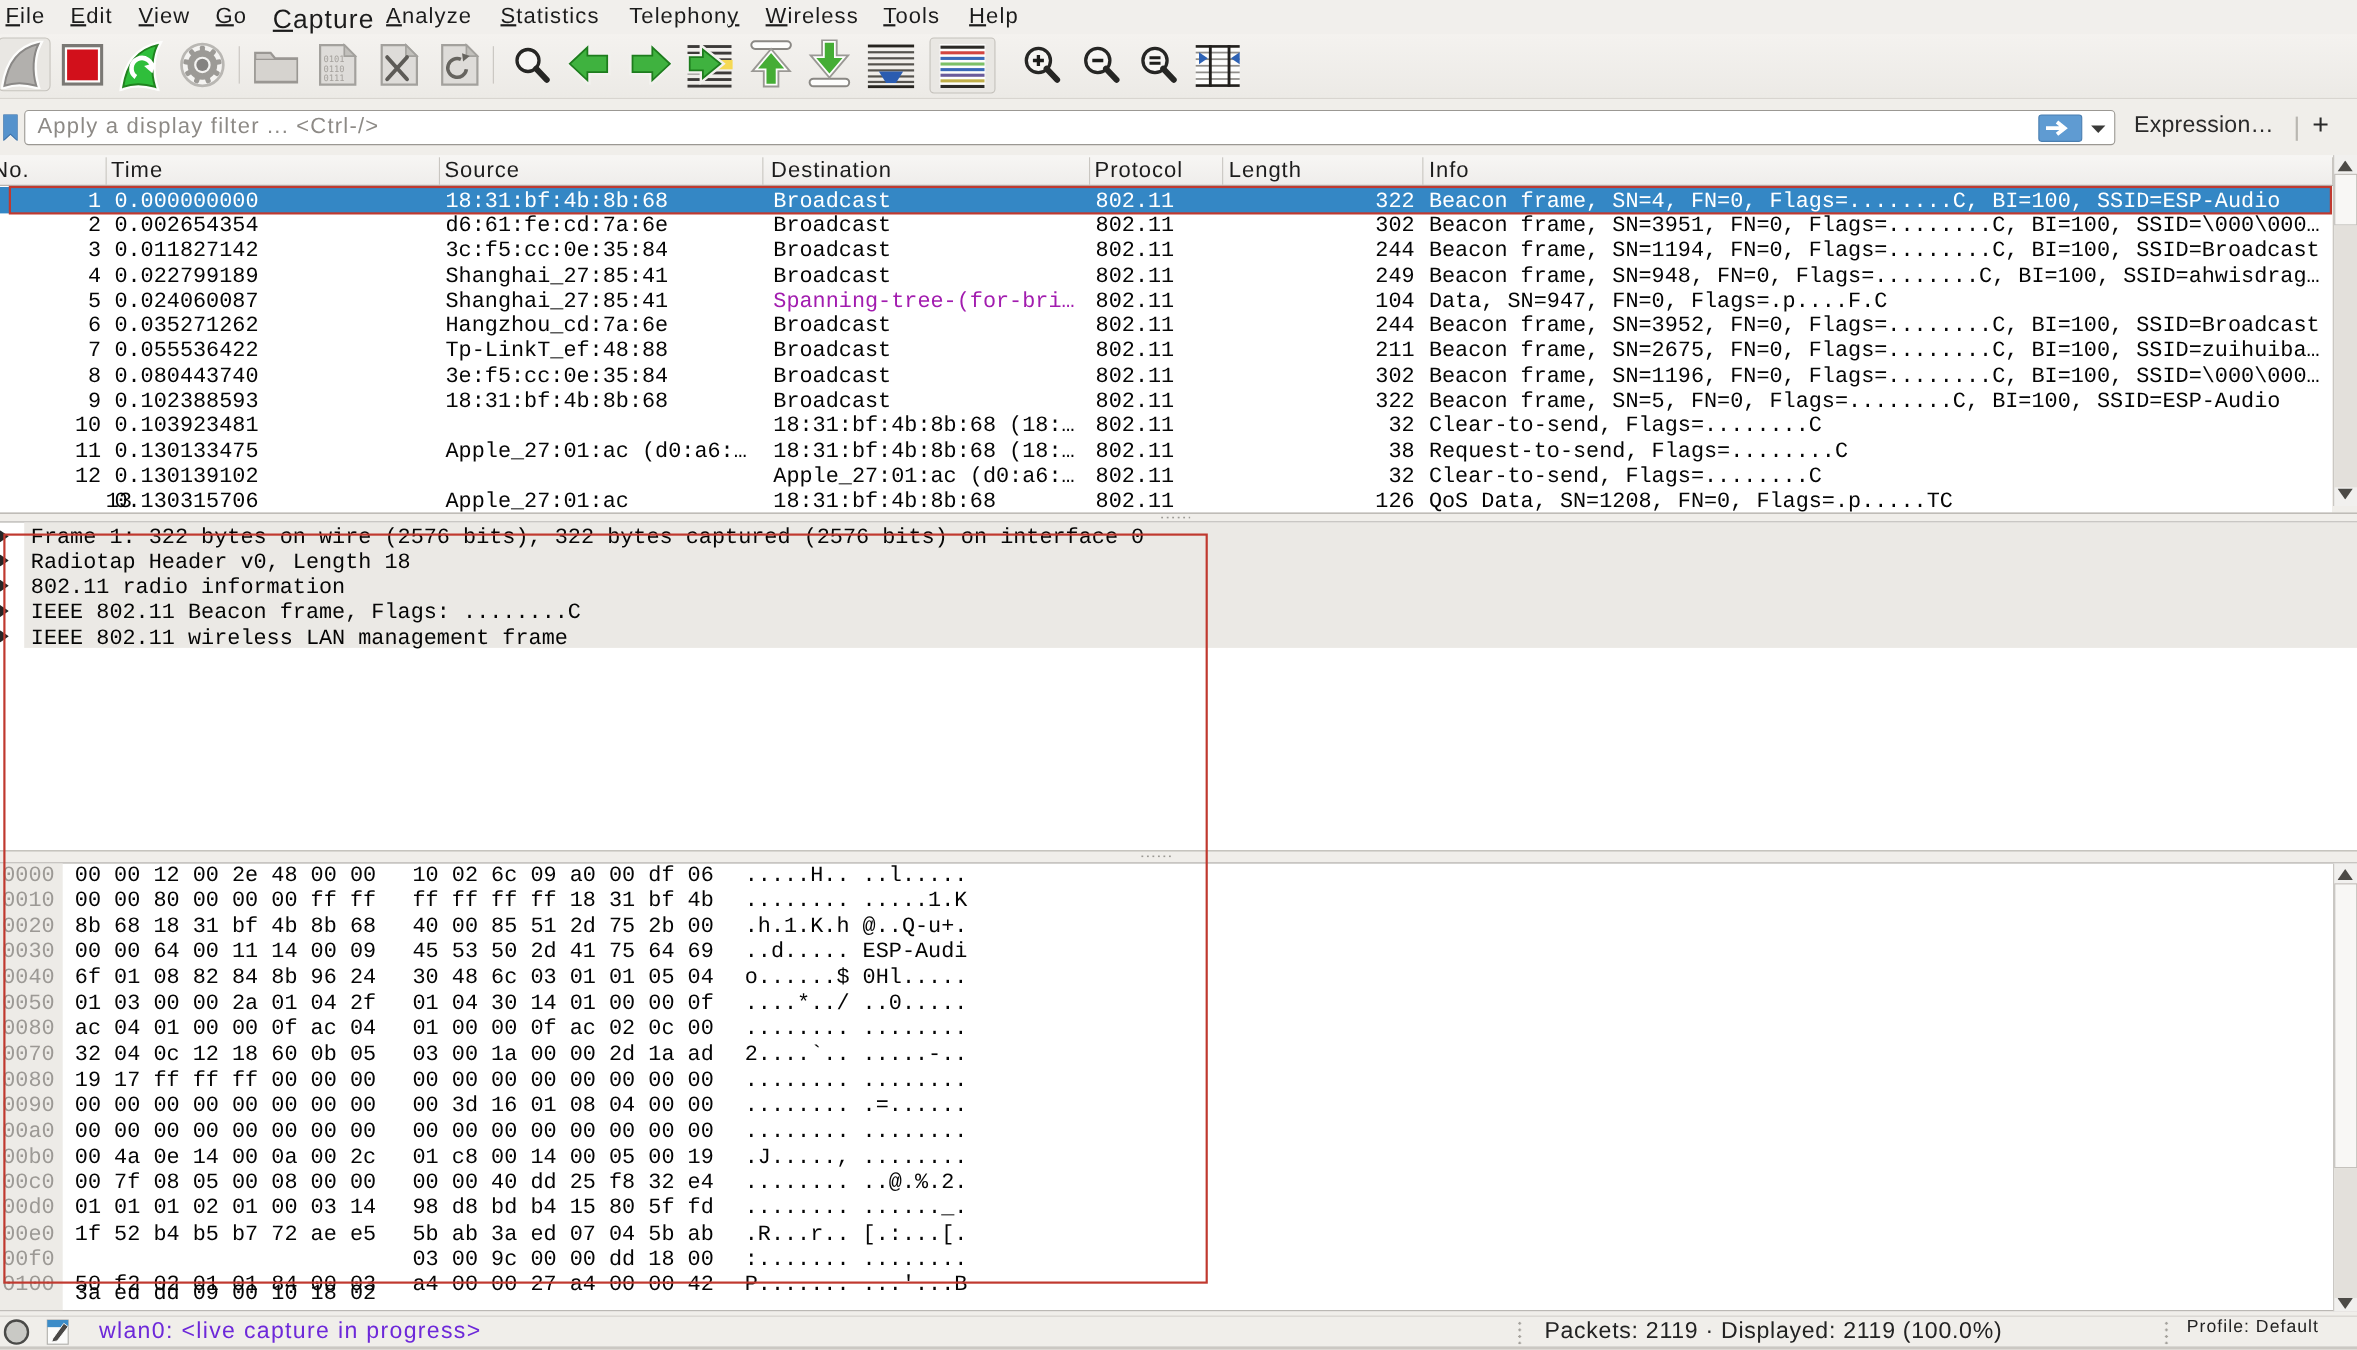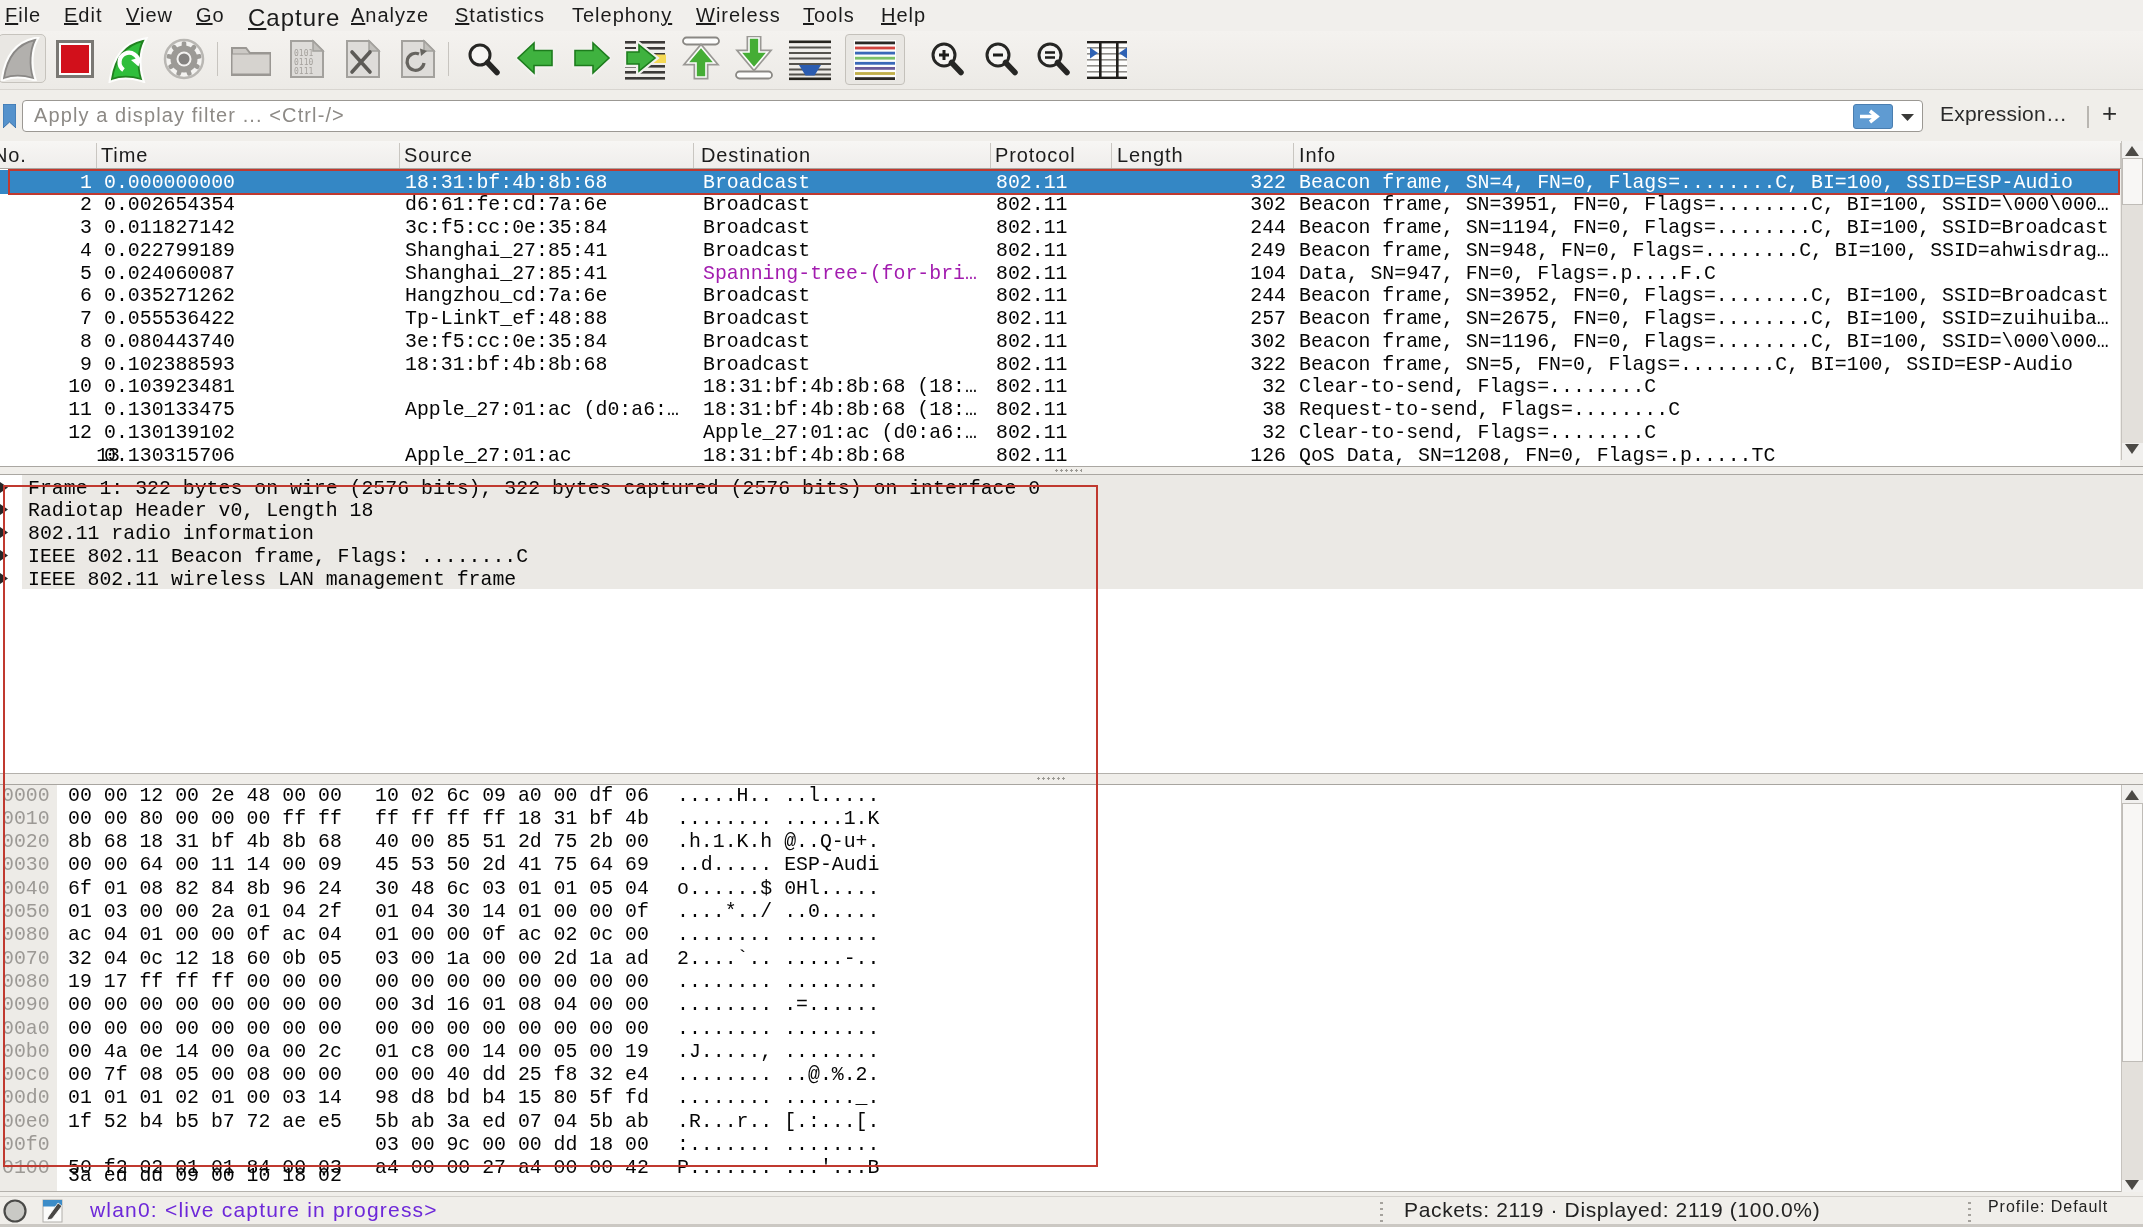--- a/index.html
+++ b/index.html
@@ -237,21 +237,21 @@
 <div class="abs mono" style="left:405px;top:284.2px;color:#050505;">Hangzhou_cd:7a:6e</div>
 <div class="abs mono" style="left:703px;top:284.2px;color:#050505;">Broadcast</div>
 <div class="abs mono" style="left:996px;top:284.2px;color:#050505;">802.11</div>
 <div class="abs mono" style="left:1180px;width:106px;text-align:right;top:284.2px;color:#050505;">244</div>
 <div class="abs mono" style="left:1299px;top:284.2px;color:#050505;">Beacon frame, SN=3952, FN=0, Flags=........C, BI=100, SSID=Broadcast</div>
 <div class="abs mono" style="left:0;width:92px;text-align:right;top:307.0px;color:#050505;">7</div>
 <div class="abs mono" style="left:104px;top:307.0px;color:#050505;">0.055536422</div>
 <div class="abs mono" style="left:405px;top:307.0px;color:#050505;">Tp-LinkT_ef:48:88</div>
 <div class="abs mono" style="left:703px;top:307.0px;color:#050505;">Broadcast</div>
 <div class="abs mono" style="left:996px;top:307.0px;color:#050505;">802.11</div>
-<div class="abs mono" style="left:1180px;width:106px;text-align:right;top:307.0px;color:#050505;">257</div>
+<div class="abs mono" style="left:1180px;width:106px;text-align:right;top:307.0px;color:#050505;">211</div>
 <div class="abs mono" style="left:1299px;top:307.0px;color:#050505;">Beacon frame, SN=2675, FN=0, Flags=........C, BI=100, SSID=zuihuiba…</div>
 <div class="abs mono" style="left:0;width:92px;text-align:right;top:329.8px;color:#050505;">8</div>
 <div class="abs mono" style="left:104px;top:329.8px;color:#050505;">0.080443740</div>
 <div class="abs mono" style="left:405px;top:329.8px;color:#050505;">3e:f5:cc:0e:35:84</div>
 <div class="abs mono" style="left:703px;top:329.8px;color:#050505;">Broadcast</div>
 <div class="abs mono" style="left:996px;top:329.8px;color:#050505;">802.11</div>
 <div class="abs mono" style="left:1180px;width:106px;text-align:right;top:329.8px;color:#050505;">302</div>
 <div class="abs mono" style="left:1299px;top:329.8px;color:#050505;">Beacon frame, SN=1196, FN=0, Flags=........C, BI=100, SSID=\000\000…</div>
 <div class="abs mono" style="left:0;width:92px;text-align:right;top:352.5px;color:#050505;">9</div>
 <div class="abs mono" style="left:104px;top:352.5px;color:#050505;">0.102388593</div>

